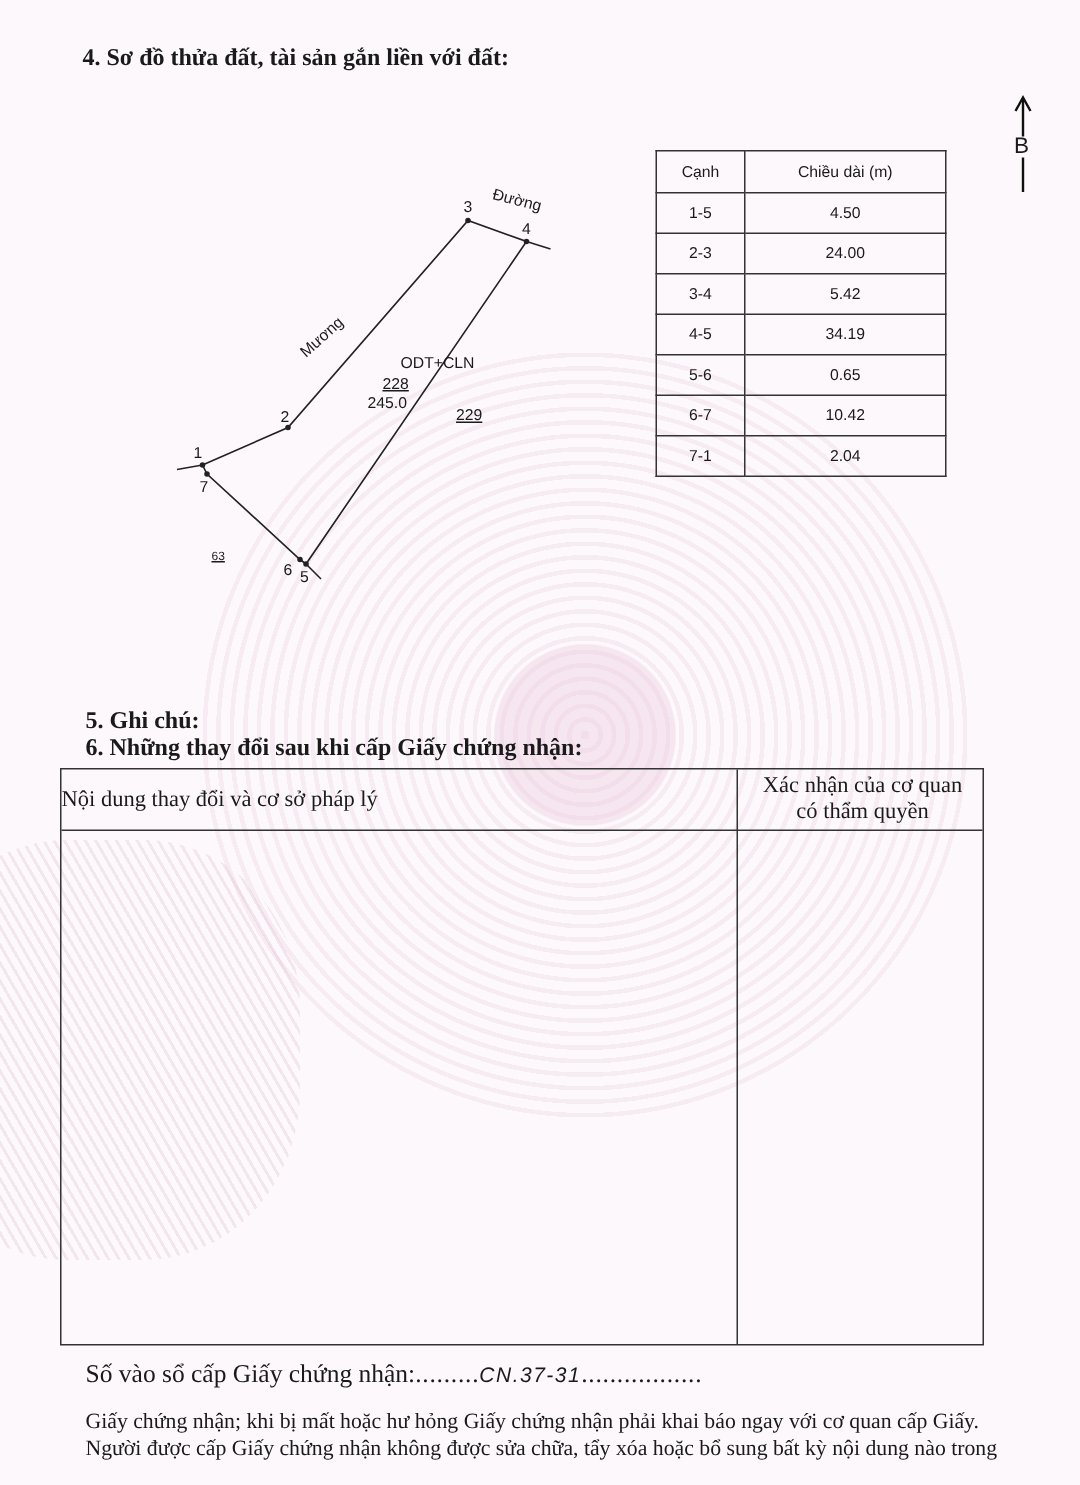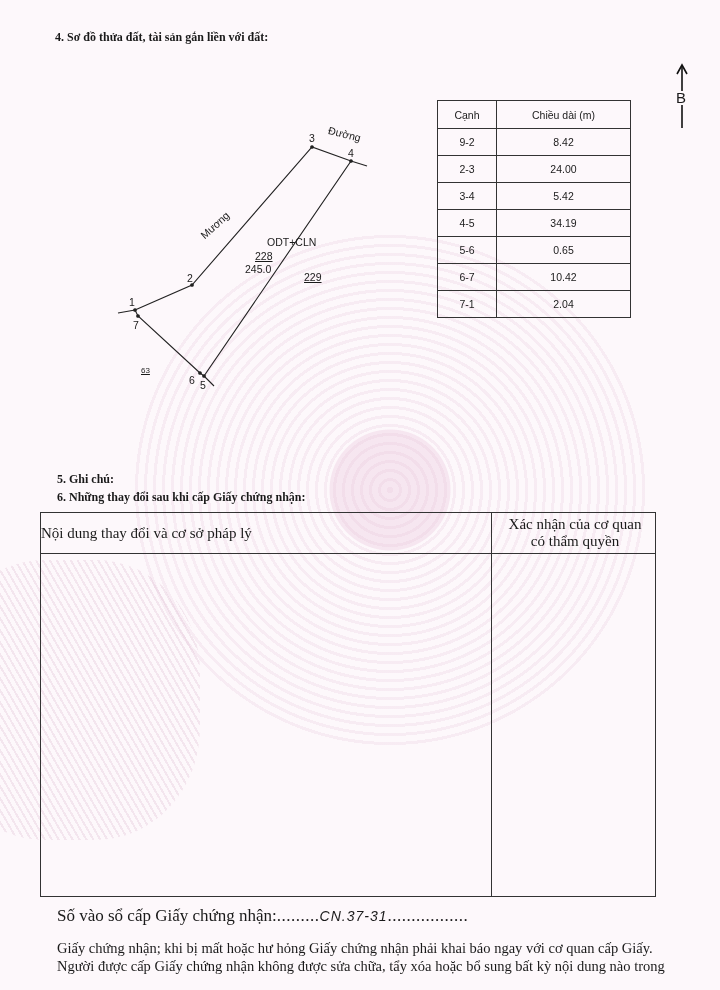--- a/index.html
+++ b/index.html
@@ -15,21 +15,21 @@
       radial-gradient(circle at 50% 50%, rgba(230,190,215,0.35) 0 60px, rgba(0,0,0,0) 61px),
       repeating-radial-gradient(circle at 50% 50%, rgba(225,185,210,0.22) 0 3px, rgba(0,0,0,0) 3px 9px);
     opacity:0.9;
   }
   .wm2 {
     position:absolute; left:-60px; top:560px; width:260px; height:280px;
     background:repeating-linear-gradient(60deg, rgba(215,175,200,0.25) 0 2px, rgba(0,0,0,0) 2px 6px);
     border-radius:40%;
   }
   .heading {
-    position:absolute; font-weight:bold; font-size:12px; white-space:nowrap;
+    position:absolute; font-weight:bold; font-size:16px; white-space:nowrap;
   }
   #h4 { left:55px; top:30px; }
   #h5 { left:57px; top:472px; }
   #h6 { left:57px; top:490px; }
 
   
   .dim {
     position:absolute; left:437px; top:100px; width:194px;
     border-collapse:collapse;
     font-family:"Liberation Sans", sans-serif; font-size:10.5px;
@@ -126,22 +126,22 @@
 <span class="lbl u" style="left:300px;top:271px;padding:0 4px;">229</span>
 <span class="lbl sm u" style="left:137px;top:366px;padding:0 4px;">63</span>
 
 <table class="dim">
   <tbody>
       <tr>
     <th class="c1">Cạnh</th>
     <th>Chiều dài (m)</th>
   </tr>
   <tr>
-    <td>9-2</td>
-    <td>8.42</td>
+    <td>1-5</td>
+    <td>4.50</td>
   </tr>
   <tr>
     <td>2-3</td>
     <td>24.00</td>
   </tr>
   <tr>
     <td>3-4</td>
     <td>5.42</td>
   </tr>
   <tr>

